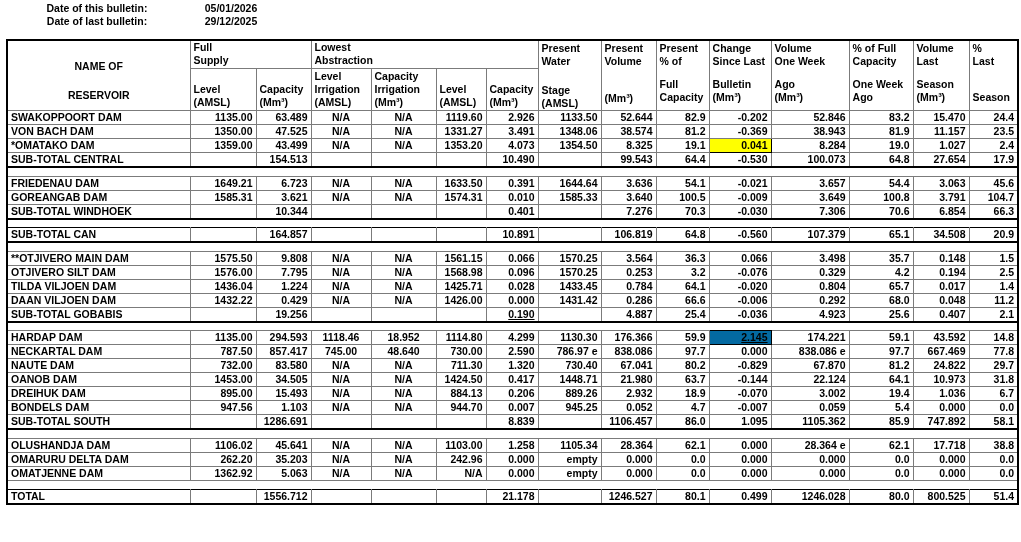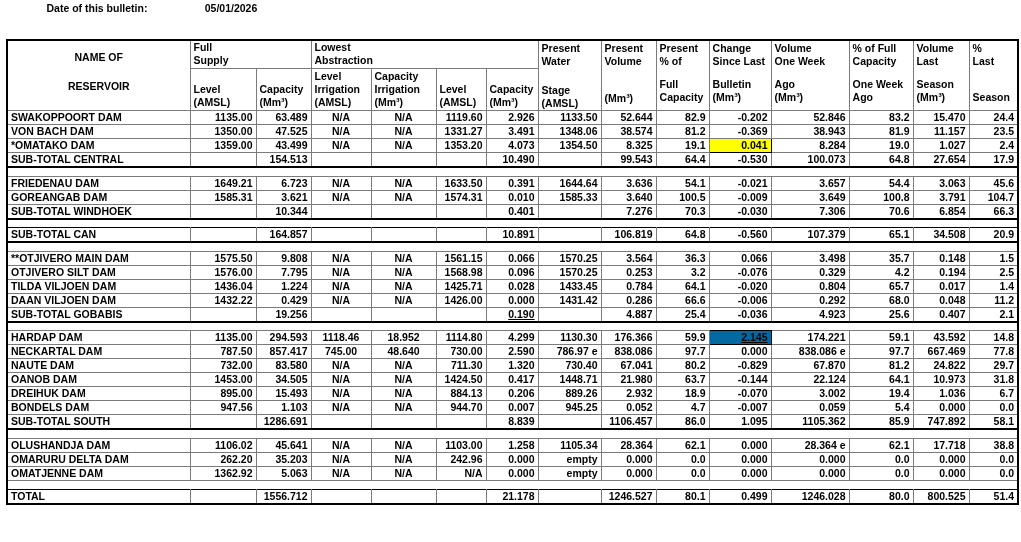--- a/index.html
+++ b/index.html
@@ -77,20 +77,24 @@
 </style>
 </head>
 <body>
 <div id="root">
 
 <div class="bulletin-dates">
   <div class="row">
     <span class="lbl">Date of this bulletin:</span>
     <span class="val">05/01/2026</span>
   </div>
+  <div class="row">
+    <span class="lbl">Date of last bulletin:</span>
+    <span class="val">29/12/2025</span>
+  </div>
 </div>
 
 <table class="dams">
   <colgroup>
     <col style="width:183px">
     <col style="width:66px">
     <col style="width:55px">
     <col style="width:60px">
     <col style="width:65px">
     <col style="width:50px">
@@ -100,21 +104,21 @@
     <col style="width:53px">
     <col style="width:62px">
     <col style="width:78px">
     <col style="width:64px">
     <col style="width:56px">
     <col style="width:49px">
   </colgroup>
 
   <thead>
     <tr>
-      <th class="thick-l thick-t ctr" rowspan="2" style="vertical-align:top;padding-top:10px;">
+      <th class="thick-l thick-t ctr" rowspan="2" style="vertical-align:top;padding-top:19px;">
         <div>NAME OF</div>
         <div style="margin-top:16px">RESERVOIR</div>
       </th>
       <th class="thick-t hdr-top" colspan="2">
         <div>Full</div>
         <div>Supply</div>
       </th>
       <th class="thick-t hdr-top" colspan="4">
         <div>Lowest</div>
         <div>Abstraction</div>

